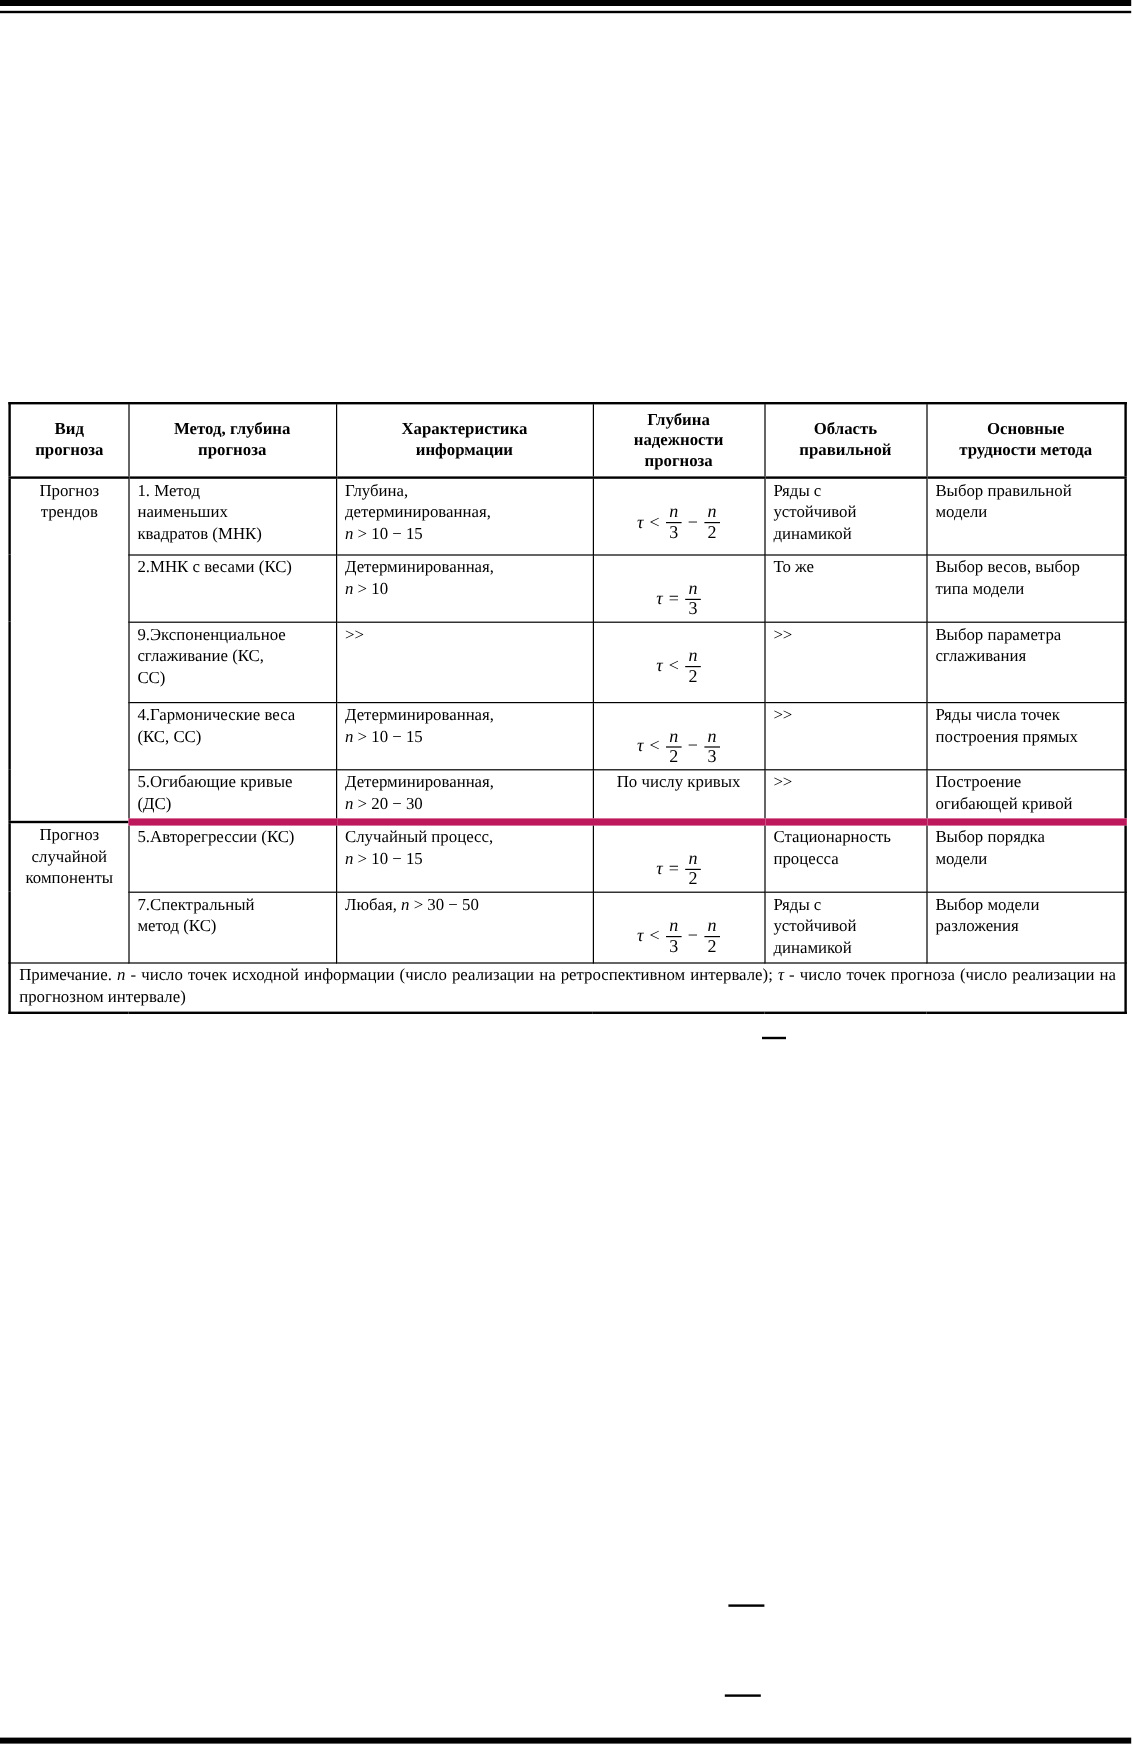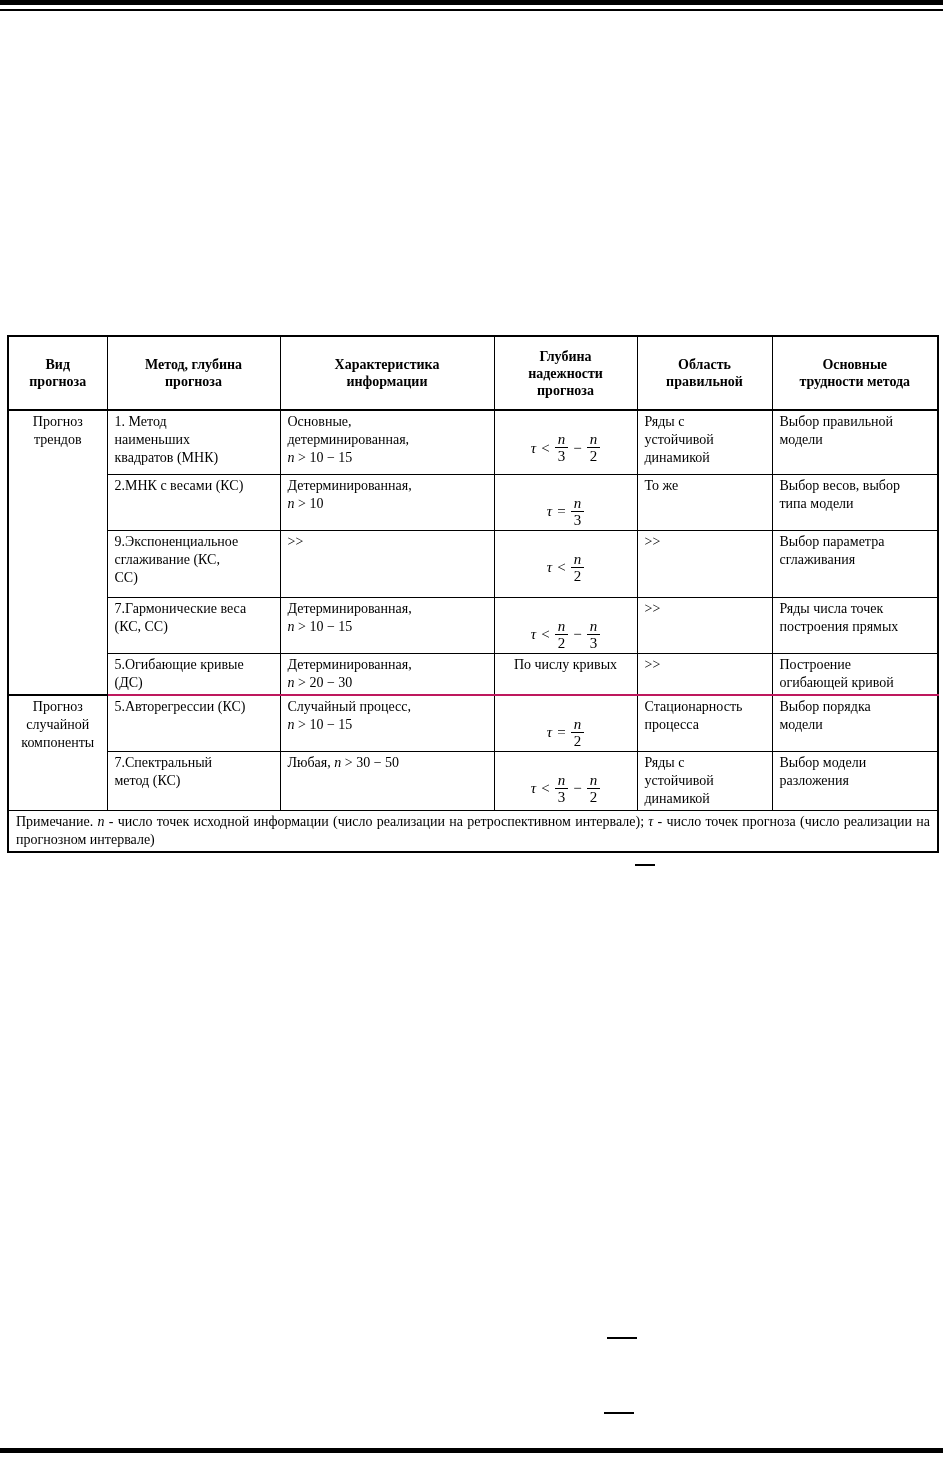--- a/index.html
+++ b/index.html
@@ -11,21 +11,21 @@
   table.methods{position:absolute;left:7px;top:335px;width:930px;
     border-collapse:collapse;table-layout:fixed;border:2px solid #000;}
   .methods td,.methods th{border:1px solid #000;overflow:hidden;
     padding:2px 7px;vertical-align:top;font-size:14px;line-height:18px;
     white-space:pre-line;color:#000;}
   .methods th{font-weight:bold;text-align:center;vertical-align:middle;
     border-bottom:2px solid #000;padding:2px 3px;line-height:17px;}
   .c-group{text-align:center;vertical-align:middle;padding:2px 3px;}
   .c-group.first{border-bottom:2px solid #000;}
   .c-depth{text-align:center;vertical-align:middle;white-space:normal;padding:2px 3px;}
-  tr.group-end td{border-bottom:2px solid #be185d;}
+  tr.group-end td{border-bottom:6px solid #be185d;}
   .note-cell{border-top:2px solid #000;text-align:justify;white-space:normal;
     padding:4px 9px;line-height:17px;}
 
   .formula{display:inline-flex;align-items:center;gap:5px;font-size:15px;}
   .formula i{font-style:italic;}
   .frac{display:inline-block;text-align:center;vertical-align:middle;}
   .frac .fn{display:block;line-height:16px;padding:0 3px;font-style:italic;}
   .frac .fd{display:block;line-height:15px;border-top:1px solid #000;padding:1px 3px 0 3px;}
   .mline{display:block;}
   .methods i{font-style:italic;}
@@ -46,21 +46,21 @@
   <table class="methods">
     <colgroup>
       <col style="width:99px">
         <col style="width:173px">
         <col style="width:214px">
       <col style="width:143px">
         <col style="width:135px">
         <col style="width:166px">
     </colgroup>
     <thead>
-      <tr style="height:74px">
+      <tr style="height:62px">
         <th>Вид
 прогноза</th>
         <th>Метод, глубина
 прогноза</th>
         <th>Характеристика
 информации</th>
         <th>Глубина
 надежности
 прогноза</th>
         <th>Область
@@ -69,21 +69,21 @@
 трудности метода</th>
       </tr>
     </thead>
     <tbody>
       <tr style="height:64px">
         <td class="c-group first" rowspan="5">Прогноз
 трендов</td>
         <td>1. Метод
 наименьших
 квадратов (МНК)</td>
-        <td><span>Основные,
+        <td><span>Глубина,
 детерминированная,</span><span class="mline"><i>n</i><span> &gt; 10 − 15</span></span></td>
         <td class="c-depth">
           <span class="formula"><i>τ</i><span>&lt;</span><span class="frac"><span class="fn">n</span><span class="fd">3</span></span><span>−</span><span class="frac"><span class="fn">n</span><span class="fd">2</span></span></span>
         </td>
         <td>Ряды с
 устойчивой
 динамикой</td>
         <td>Выбор правильной
 модели</td>
       </tr>
@@ -103,21 +103,21 @@
 СС)</td>
         <td><span>&gt;&gt;</span></td>
         <td class="c-depth">
           <span class="formula"><i>τ</i><span>&lt;</span><span class="frac"><span class="fn">n</span><span class="fd">2</span></span></span>
         </td>
         <td>&gt;&gt;</td>
         <td>Выбор параметра
 сглаживания</td>
       </tr>
       <tr style="height:54px">
-        <td>7.Гармонические веса
+        <td>4.Гармонические веса
 (КС, СС)</td>
         <td><span>Детерминированная,</span><span class="mline"><i>n</i><span> &gt; 10 − 15</span></span></td>
         <td class="c-depth">
           <span class="formula"><i>τ</i><span>&lt;</span><span class="frac"><span class="fn">n</span><span class="fd">2</span></span><span>−</span><span class="frac"><span class="fn">n</span><span class="fd">3</span></span></span>
         </td>
         <td>&gt;&gt;</td>
         <td>Ряды числа точек
 построения прямых</td>
       </tr>
       <tr style="height:39px" class="group-end">

